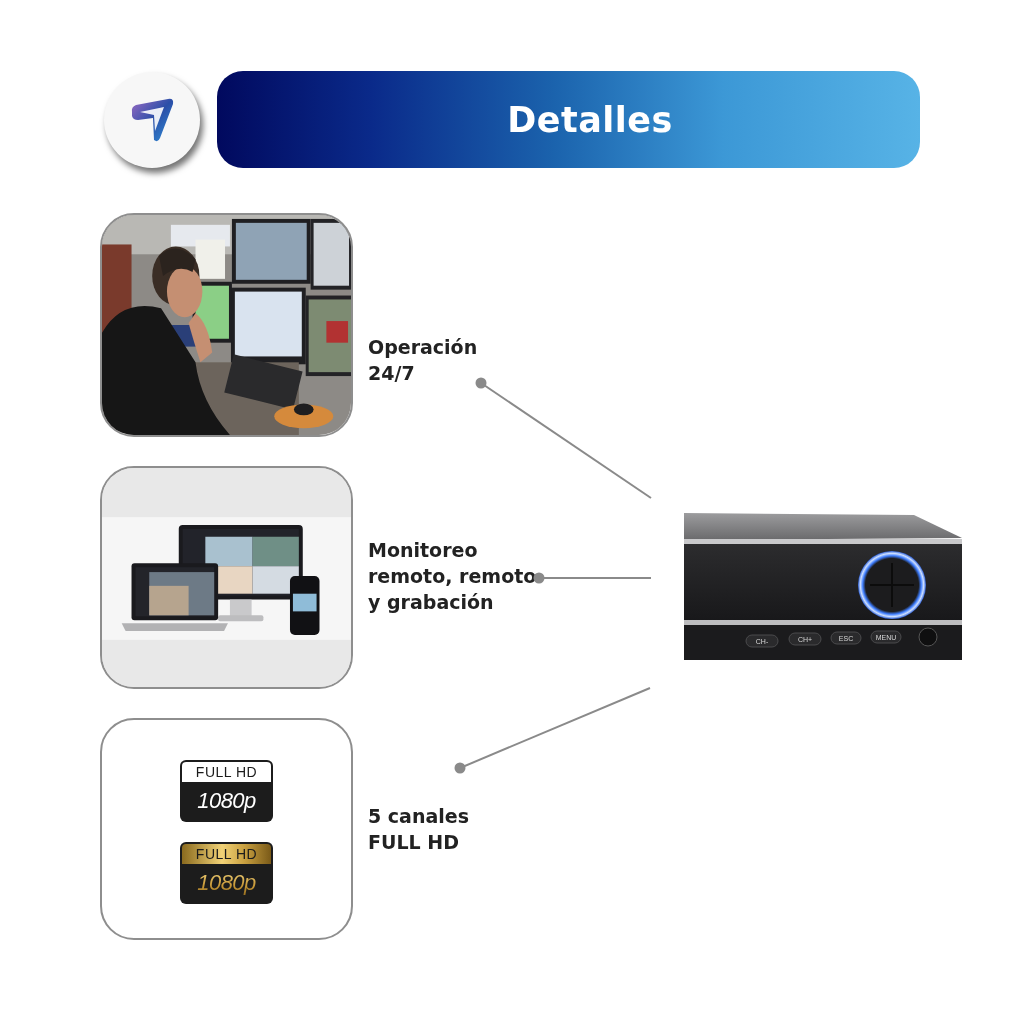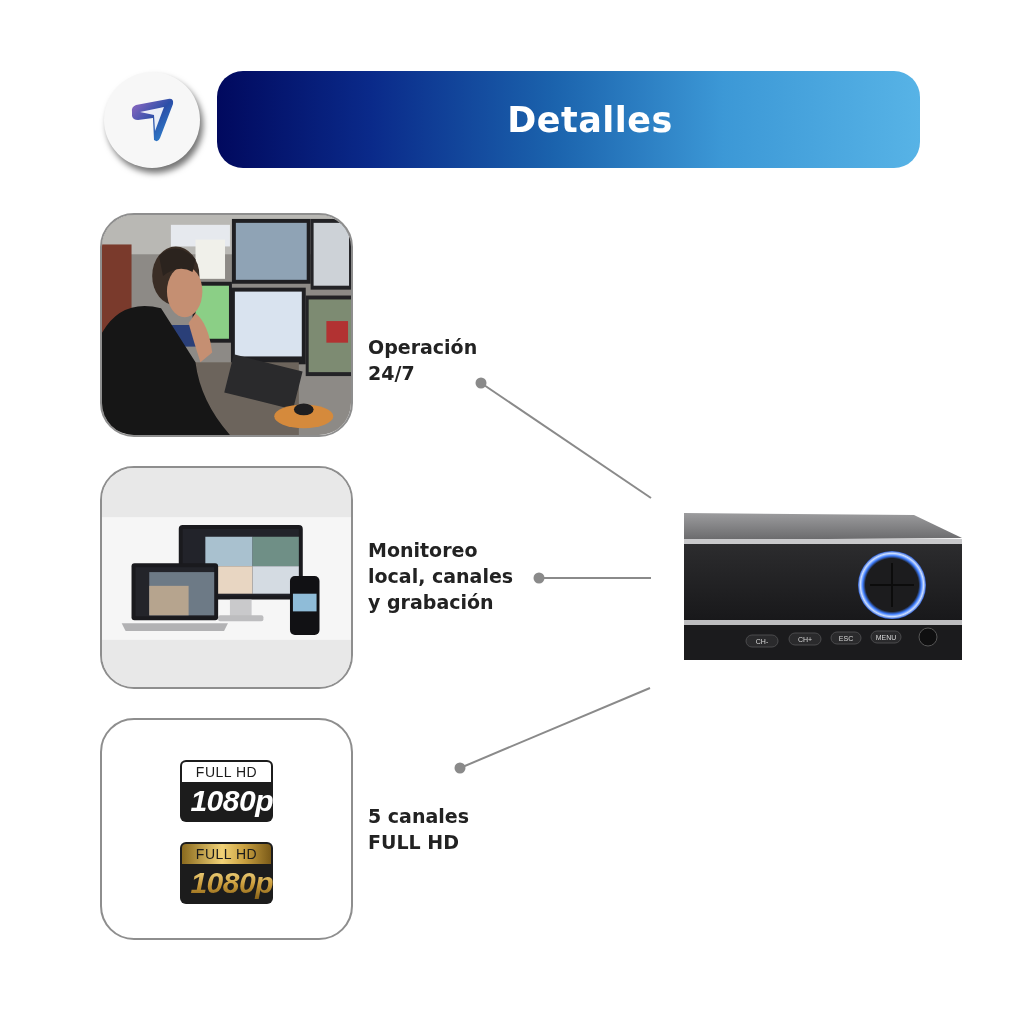--- a/index.html
+++ b/index.html
@@ -55,22 +55,22 @@
   .hd-badge.white { top: 760px; }
   .hd-badge.gold { top: 842px; }
   .hd-top {
     height: 20px; margin: 2px 2px 0 2px; border-radius: 4px 4px 0 0;
     font-family: "Liberation Sans", sans-serif; font-size: 14px; font-weight: normal;
     letter-spacing: 0.5px; text-align: center; line-height: 20px; color: #1b1b1b;
   }
   .hd-badge.white .hd-top { background: #ffffff; }
   .hd-badge.gold .hd-top { background: linear-gradient(90deg, #8a6a1e, #f1d277 45%, #c9a040 70%, #7a5a18); }
   .hd-bottom {
-    font-family: "Liberation Sans", sans-serif; font-style: italic; font-weight: bold;
-    font-size: 30px; line-height: 38px; text-align: right; letter-spacing: -0.5px;
+    font-family: "Liberation Sans", sans-serif; font-style: italic; font-weight: normal;
+    font-size: 22px; line-height: 38px; text-align: center; letter-spacing: -0.5px;
   }
   .hd-badge.white .hd-bottom { color: #ffffff; }
   .hd-badge.gold .hd-bottom {
     background: linear-gradient(180deg, #f6dc8a 10%, #c99a39 55%, #8a6419 90%);
     -webkit-background-clip: text; background-clip: text; color: transparent;
   }
 
   
   .dvr { position: absolute; left: 684px; top: 513px; width: 280px; height: 150px; }
   .dvr-btn-label { font-family: "Liberation Sans", sans-serif; font-size: 7px; fill: #d8d8d8; }
@@ -157,21 +157,21 @@
   <div class="hd-bottom">1080p</div>
 </div>
 <div class="hd-badge gold">
   <div class="hd-top">FULL HD</div>
   <div class="hd-bottom">1080p</div>
 </div>
 
 <div class="feature-label label-1">Operación
 24/7</div>
 <div class="feature-label label-2">Monitoreo
-local, canales
+remoto, remoto
 y grabación</div>
 <div class="feature-label label-3">5 canales
 FULL HD</div>
 
 <svg class="connectors" viewBox="0 0 1024 1024">
   <line x1="481" y1="383" x2="651" y2="498" stroke="#8a8a8a" stroke-width="2"></line>
   <circle cx="481" cy="383" r="5.5" fill="#8a8a8a"></circle>
   <line x1="539" y1="578" x2="651" y2="578" stroke="#8a8a8a" stroke-width="2"></line>
   <circle cx="539" cy="578" r="5.5" fill="#8a8a8a"></circle>
   <line x1="460" y1="768" x2="650" y2="688" stroke="#8a8a8a" stroke-width="2"></line>

